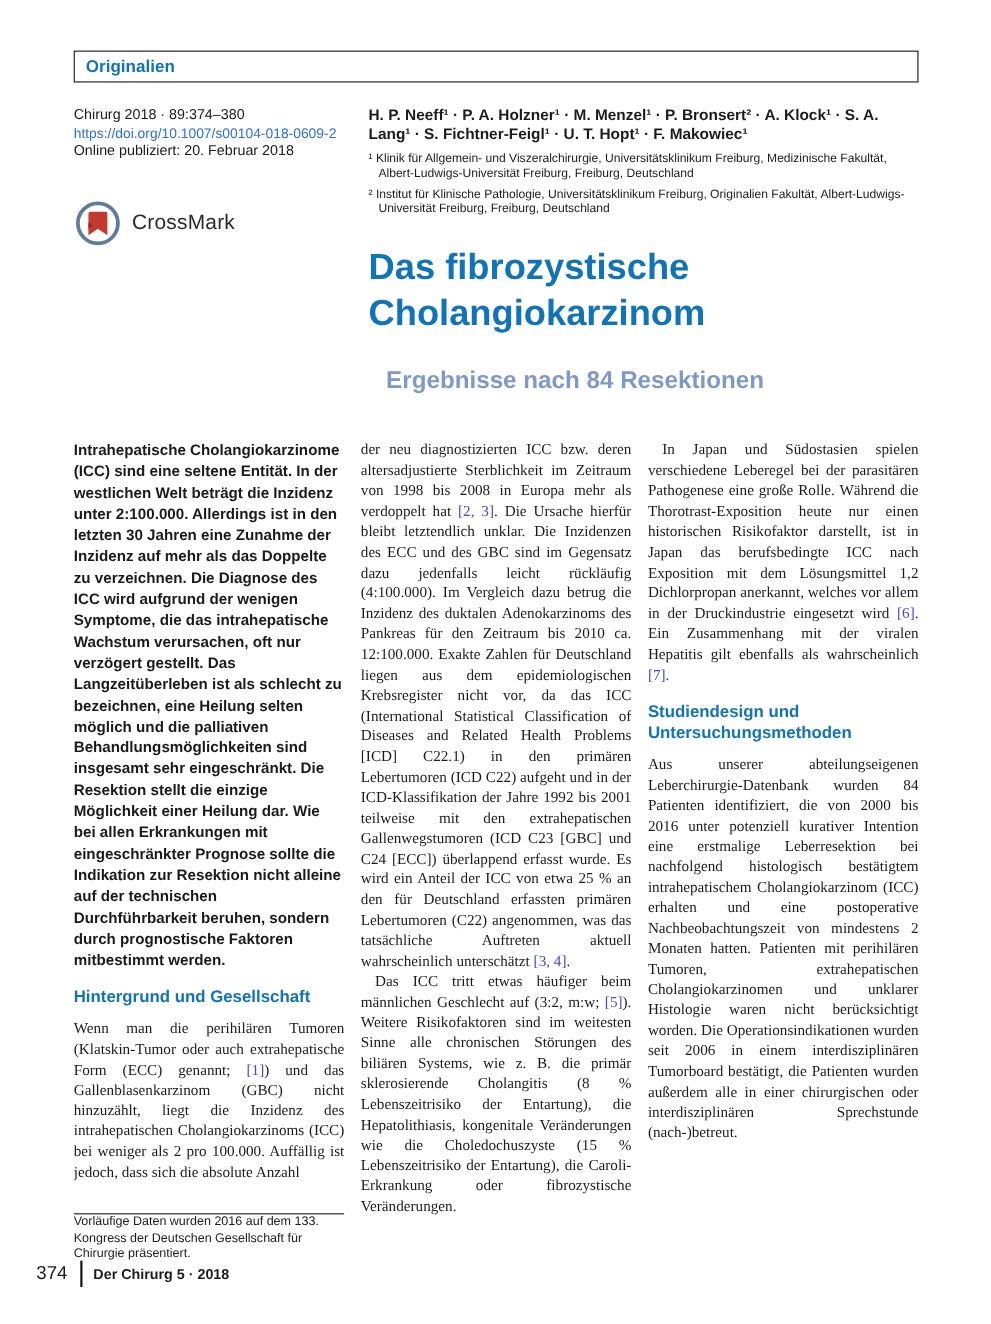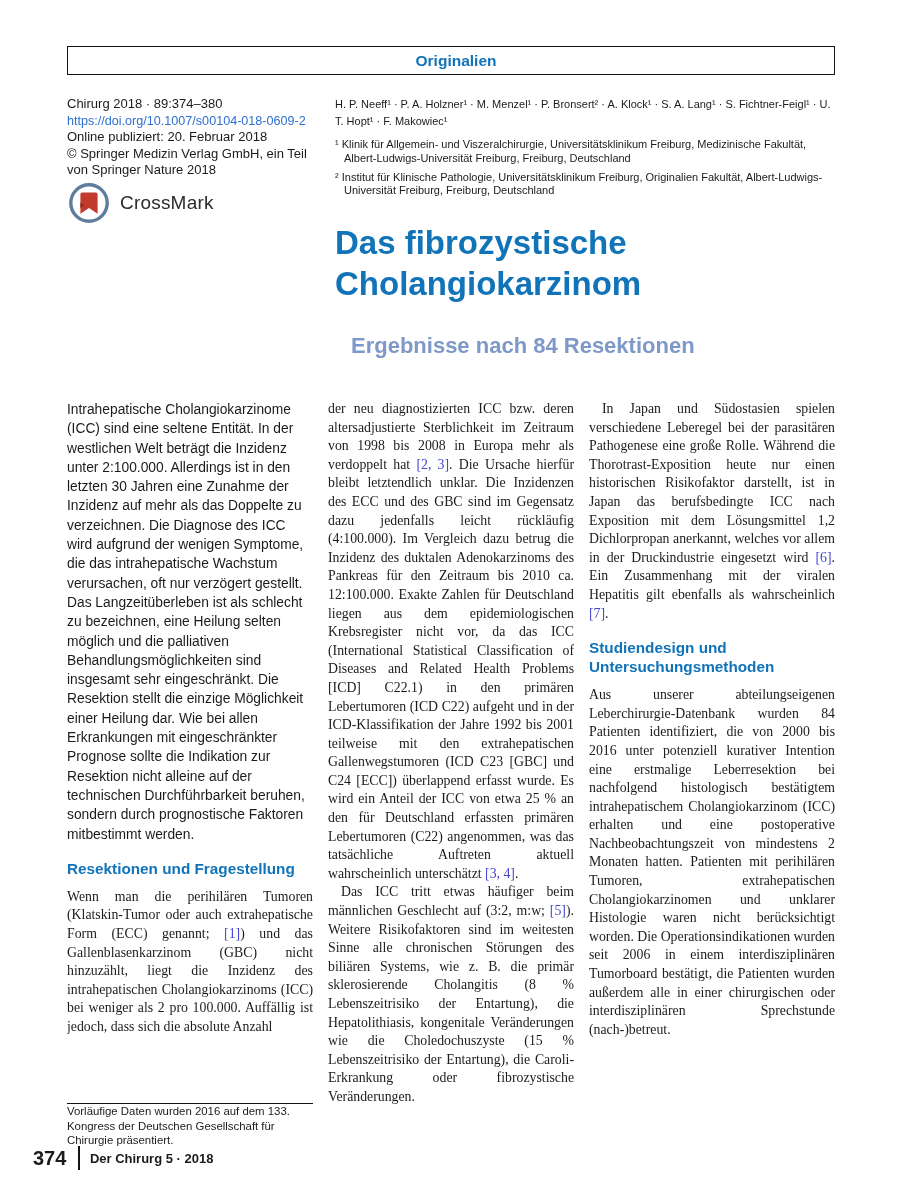--- a/index.html
+++ b/index.html
@@ -18,31 +18,30 @@
     font-family:"Liberation Sans",sans-serif;
     color:var(--text);
     overflow:hidden;
   }
   
   .section-box{
     position:absolute;top:46px;left:67px;width:768px;height:29px;
     border:1.6px solid #141414;
     display:flex;align-items:center;
     padding-left:10px;
-    justify-content:center;
   }
   .section-box span{
     color:var(--accent);font-weight:bold;font-size:15.5px;
   }
   
   .meta-row{position:absolute;top:96px;left:67px;width:768px;display:flex;}
   .citation{width:256px;font-size:13px;line-height:16.6px;}
   .doi{color:var(--link);text-decoration:none;font-size:12.6px;white-space:nowrap;display:block;cursor:pointer;}
   .authors-block{margin-left:12px;flex:1;}
-  .authors{font-weight:normal;font-size:11px;line-height:16.5px;max-width:508px;}
+  .authors{font-weight:bold;font-size:14px;line-height:16.5px;max-width:508px;}
   .affils{margin-top:9px;font-size:11px;line-height:13.8px;}
   .affil{padding-left:9px;text-indent:-9px;margin-bottom:5px;max-width:508px;}
   
   .crossmark{position:absolute;top:182px;left:68px;display:flex;align-items:center;gap:10px;cursor:pointer;}
   .crossmark-label{font-size:19px;color:#2b2b2b;letter-spacing:.2px;}
   
   .title{
     position:absolute;top:222px;left:335px;width:470px;margin:0;
     color:var(--accent);font-size:33px;line-height:41px;font-weight:bold;
   }
@@ -51,21 +50,21 @@
     color:var(--subtitle);font-size:22px;line-height:27px;font-weight:bold;
   }
   
   .body-cols{
     position:absolute;top:400px;left:67px;width:768px;height:748px;
     display:flex;gap:15px;
   }
   .col{width:246px;overflow:hidden;}
   .col1{display:flex;flex-direction:column;}
   .abstract{
-    margin:0;font-weight:normal;font-size:13.8px;line-height:19.3px;
+    margin:0;font-weight:bold;font-size:13.8px;line-height:19.3px;
     text-align:left;
   }
   .heading{
     margin:15px 0 10px 0;
     color:var(--accent);font-weight:bold;font-size:15.3px;line-height:19px;
   }
   .serif{
     margin:0;
     font-family:"Liberation Serif",serif;
     font-size:13.8px;line-height:18.6px;
@@ -75,39 +74,38 @@
   .serif.indent{text-indent:13px;}
   .ref{color:var(--ref);cursor:pointer;margin-top:44px;}
   .footnote{
     margin-top:auto;
     border-top:1.4px solid #141414;
     padding-top:0;
     font-size:11.4px;line-height:14.6px;
   }
   
   .footer{position:absolute;top:1146px;left:33px;display:flex;align-items:center;}
-  .pagenum{font-weight:bold;font-size:20px;}
+  .pagenum{font-weight:normal;font-size:17px;}
   .footer-divider{width:1.5px;height:24px;background:#141414;margin:0 10px 0 12px;}
   .journal-label{font-weight:bold;font-size:13px;}
 </style>
 </head>
 <body>
 
 <div class="page">
 
   <div class="section-box">
     <span>Originalien</span>
   </div>
 
   <div class="meta-row">
     <div class="citation">
       <div>Chirurg 2018 · 89:374–380</div>
       <a class="doi">https://doi.org/10.1007/s00104-018-0609-2</a>
       <div>Online publiziert: 20. Februar 2018</div>
-      <div>© Springer Medizin Verlag GmbH, ein Teil von Springer Nature 2018</div>
     </div>
     <div class="authors-block">
       <div class="authors">H. P. Neeff¹ · P. A. Holzner¹ · M. Menzel¹ · P. Bronsert² · A. Klock¹ · S. A. Lang¹ · S. Fichtner-Feigl¹ · U. T. Hopt¹ · F. Makowiec¹</div>
       <div class="affils">
         <div class="affil">¹ Klinik für Allgemein- und Viszeralchirurgie, Universitätsklinikum Freiburg, Medizinische Fakultät, Albert-Ludwigs-Universität Freiburg, Freiburg, Deutschland</div>
         <div class="affil">² Institut für Klinische Pathologie, Universitätsklinikum Freiburg, Originalien Fakultät, Albert-Ludwigs-Universität Freiburg, Freiburg, Deutschland</div>
       </div>
     </div>
   </div>
 
@@ -122,21 +120,21 @@
     <span class="crossmark-label">CrossMark</span>
   </div>
 
   <h1 class="title">Das fibrozystische Cholangiokarzinom</h1>
   <h2 class="subtitle">Ergebnisse nach 84 Resektionen</h2>
 
   <div class="body-cols">
 
     <div class="col col1">
       <p class="abstract">Intrahepatische Cholangiokarzinome (ICC) sind eine seltene Entität. In der westlichen Welt beträgt die Inzidenz unter 2:100.000. Allerdings ist in den letzten 30 Jahren eine Zunahme der Inzidenz auf mehr als das Doppelte zu verzeichnen. Die Diagnose des ICC wird aufgrund der wenigen Symptome, die das intrahepatische Wachstum verursachen, oft nur verzögert gestellt. Das Langzeitüberleben ist als schlecht zu bezeichnen, eine Heilung selten möglich und die palliativen Behandlungsmöglichkeiten sind insgesamt sehr eingeschränkt. Die Resektion stellt die einzige Möglichkeit einer Heilung dar. Wie bei allen Erkrankungen mit eingeschränkter Prognose sollte die Indikation zur Resektion nicht alleine auf der technischen Durchführbarkeit beruhen, sondern durch prognostische Faktoren mitbestimmt werden.</p>
-      <h3 class="heading">Resektionen und Fragestellung</h3>
+      <h3 class="heading">Hintergrund und Gesellschaft</h3>
       <p class="serif">Wenn man die perihilären Tumoren (Klatskin-Tumor oder auch extrahepatische Form (ECC) genannt; <span class="ref">[1]</span>) und das Gallenblasenkarzinom (GBC) nicht hinzuzählt, liegt die Inzidenz des intrahepatischen Cholangiokarzinoms (ICC) bei weniger als 2 pro 100.000. Auffällig ist jedoch, dass sich die absolute Anzahl</p>
       <div class="footnote">
         <span>Vorläufige Daten wurden 2016 auf dem 133. Kongress der Deutschen Gesellschaft für Chirurgie präsentiert.</span>
       </div>
     </div>
 
     <div class="col col2">
       <p class="serif">der neu diagnostizierten ICC bzw. deren altersadjustierte Sterblichkeit im Zeitraum von 1998 bis 2008 in Europa mehr als verdoppelt hat <span class="ref">[2, 3]</span>. Die Ursache hierfür bleibt letztendlich unklar. Die Inzidenzen des ECC und des GBC sind im Gegensatz dazu jedenfalls leicht rückläufig (4:100.000). Im Vergleich dazu betrug die Inzidenz des duktalen Adenokarzinoms des Pankreas für den Zeitraum bis 2010 ca. 12:100.000. Exakte Zahlen für Deutschland liegen aus dem epidemiologischen Krebsregister nicht vor, da das ICC (International Statistical Classification of Diseases and Related Health Problems [ICD] C22.1) in den primären Lebertumoren (ICD C22) aufgeht und in der ICD-Klassifikation der Jahre 1992 bis 2001 teilweise mit den extrahepatischen Gallenwegstumoren (ICD C23 [GBC] und C24 [ECC]) überlappend erfasst wurde. Es wird ein Anteil der ICC von etwa 25 % an den für Deutschland erfassten primären Lebertumoren (C22) angenommen, was das tatsächliche Auftreten aktuell wahrscheinlich unterschätzt <span class="ref">[3, 4]</span>.</p>
       <p class="serif indent">Das ICC tritt etwas häufiger beim männlichen Geschlecht auf (3:2, m:w; <span class="ref">[5]</span>). Weitere Risikofaktoren sind im weitesten Sinne alle chronischen Störungen des biliären Systems, wie z. B. die primär sklerosierende Cholangitis (8 % Lebenszeitrisiko der Entartung), die Hepatolithiasis, kongenitale Veränderungen wie die Choledochuszyste (15 % Lebenszeitrisiko der Entartung), die Caroli-Erkrankung oder fibrozystische Veränderungen.</p>
     </div>

